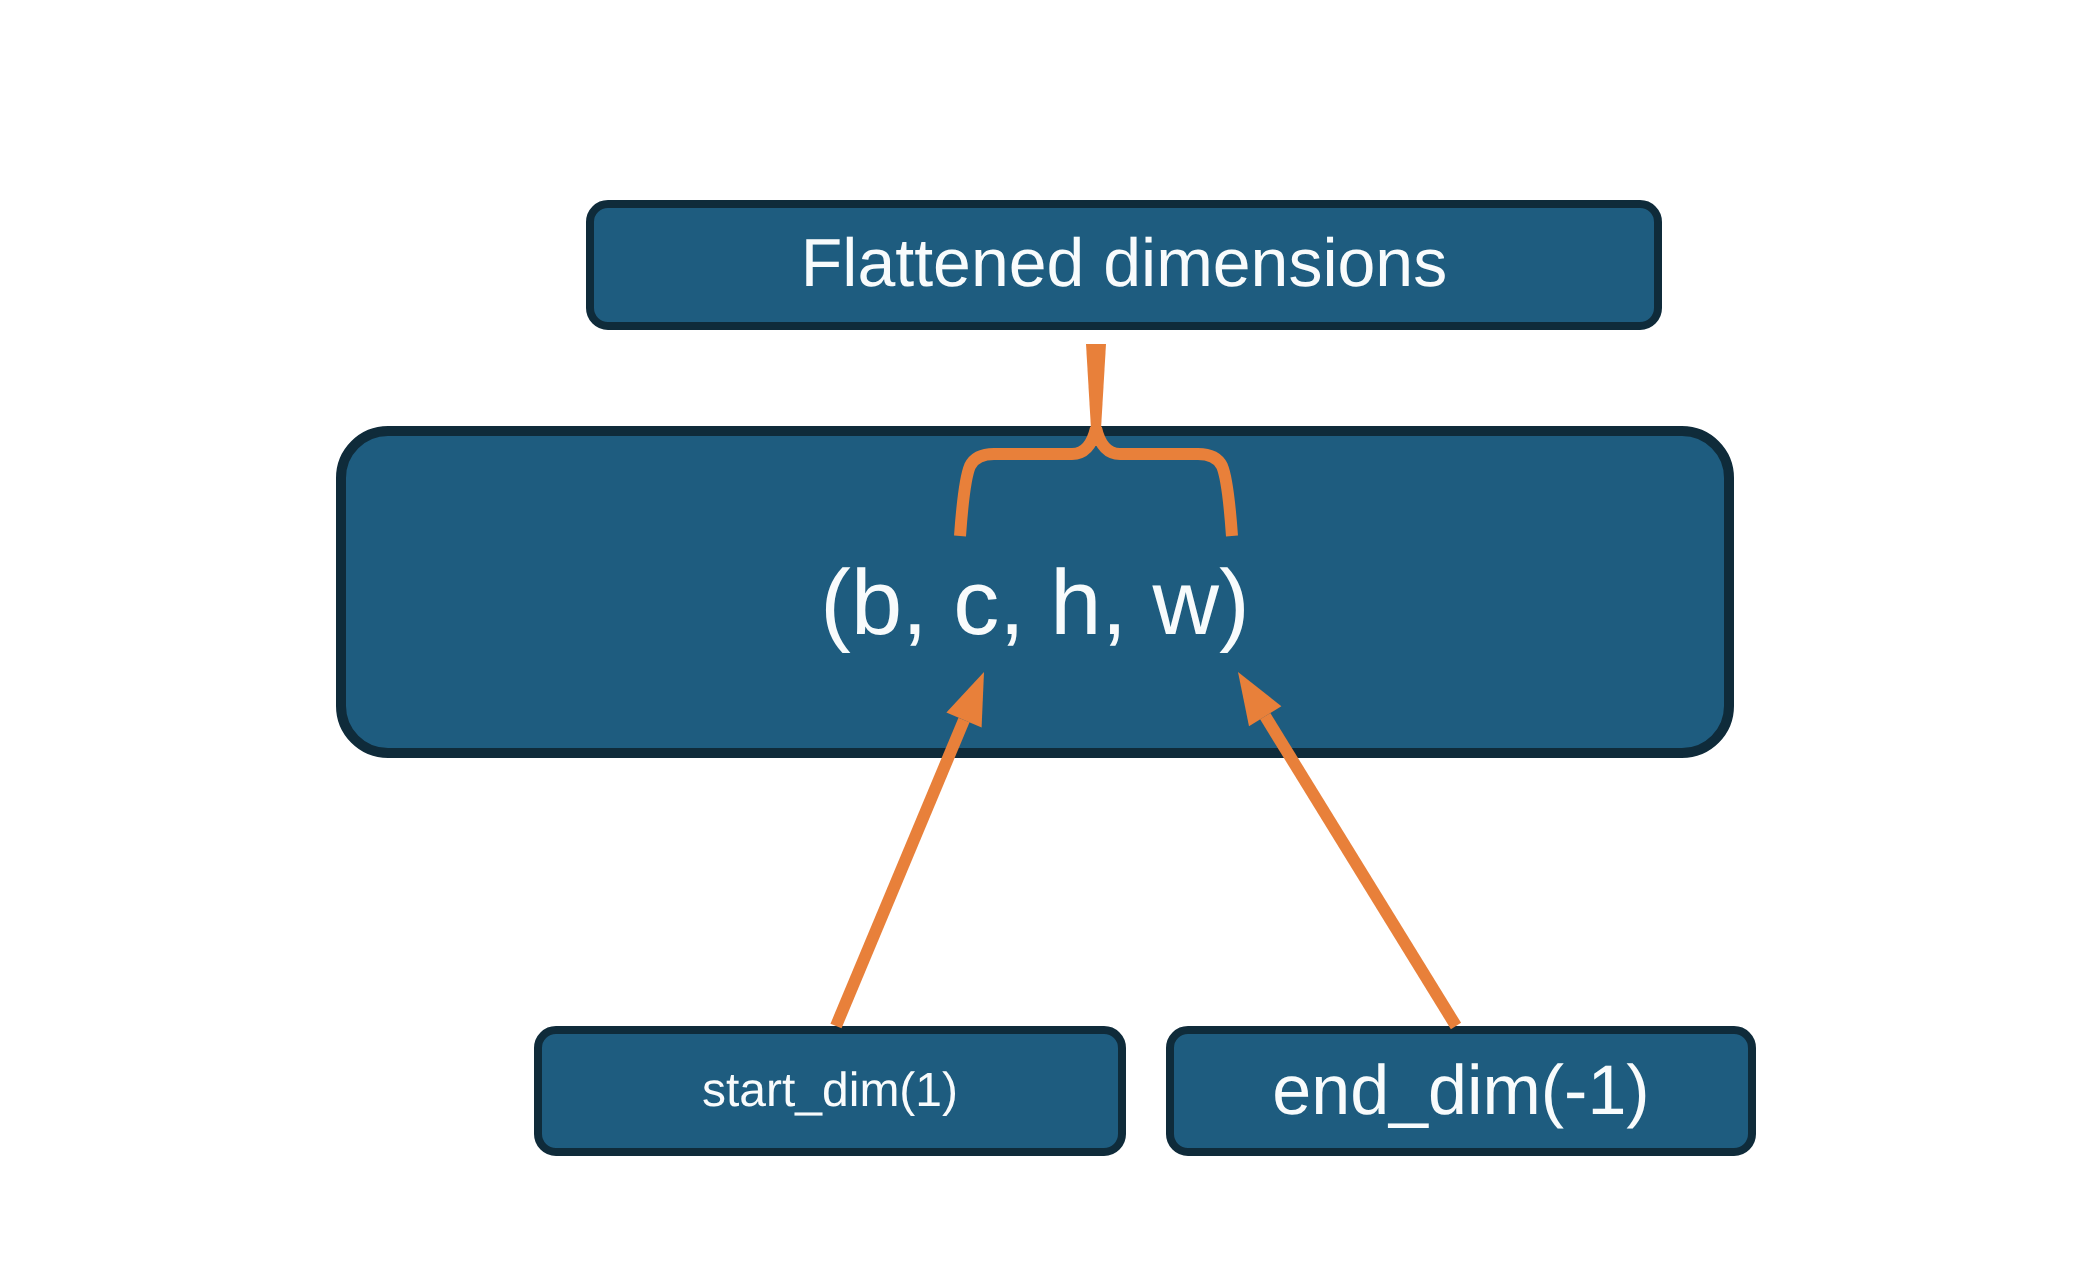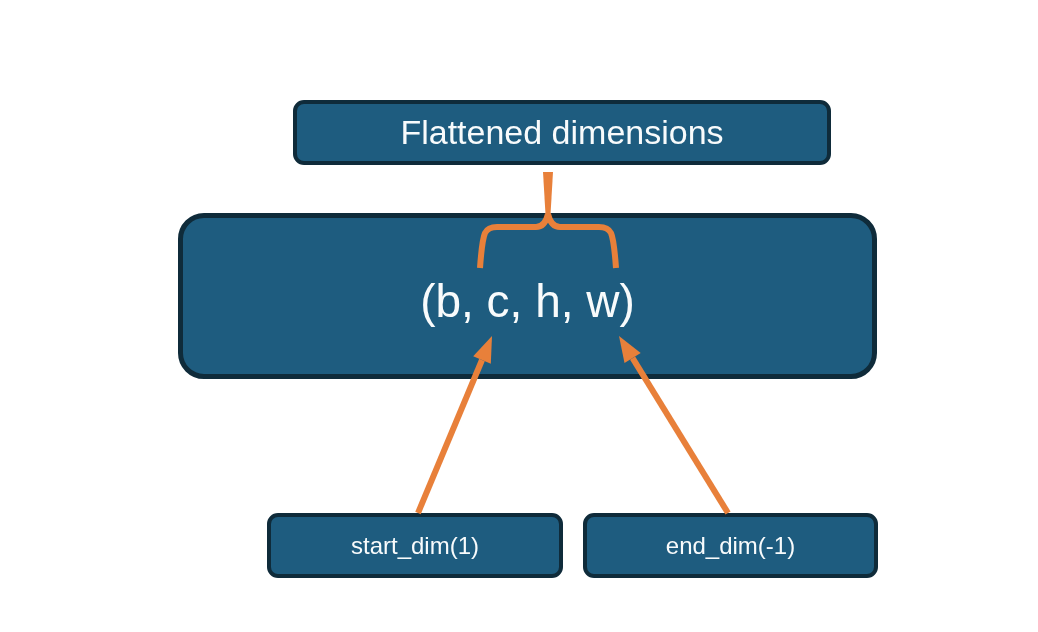--- a/index.html
+++ b/index.html
@@ -30,42 +30,42 @@
     white-space: nowrap;
   }
   .node-title {
     left: 293px;
     top: 100px;
     width: 538px;
     height: 65px;
     font-size: 34px;
   }
   .node-tensor {
-    left: 178px;
+    left: 168px;
     top: 213px;
     width: 699px;
     height: 166px;
     border-width: 5px;
     border-radius: 26px;
     font-size: 46px;
     padding-top: 10px;
   }
   .node-start {
     left: 267px;
     top: 513px;
     width: 296px;
     height: 65px;
     font-size: 24px;
   }
   .node-end {
     left: 583px;
     top: 513px;
     width: 295px;
     height: 65px;
-    font-size: 24px;
+    font-size: 35px;
   }
   .overlay {
     position: absolute;
     left: 0;
     top: 0;
     pointer-events: none;
   }
 </style>
 </head>
 <body>

